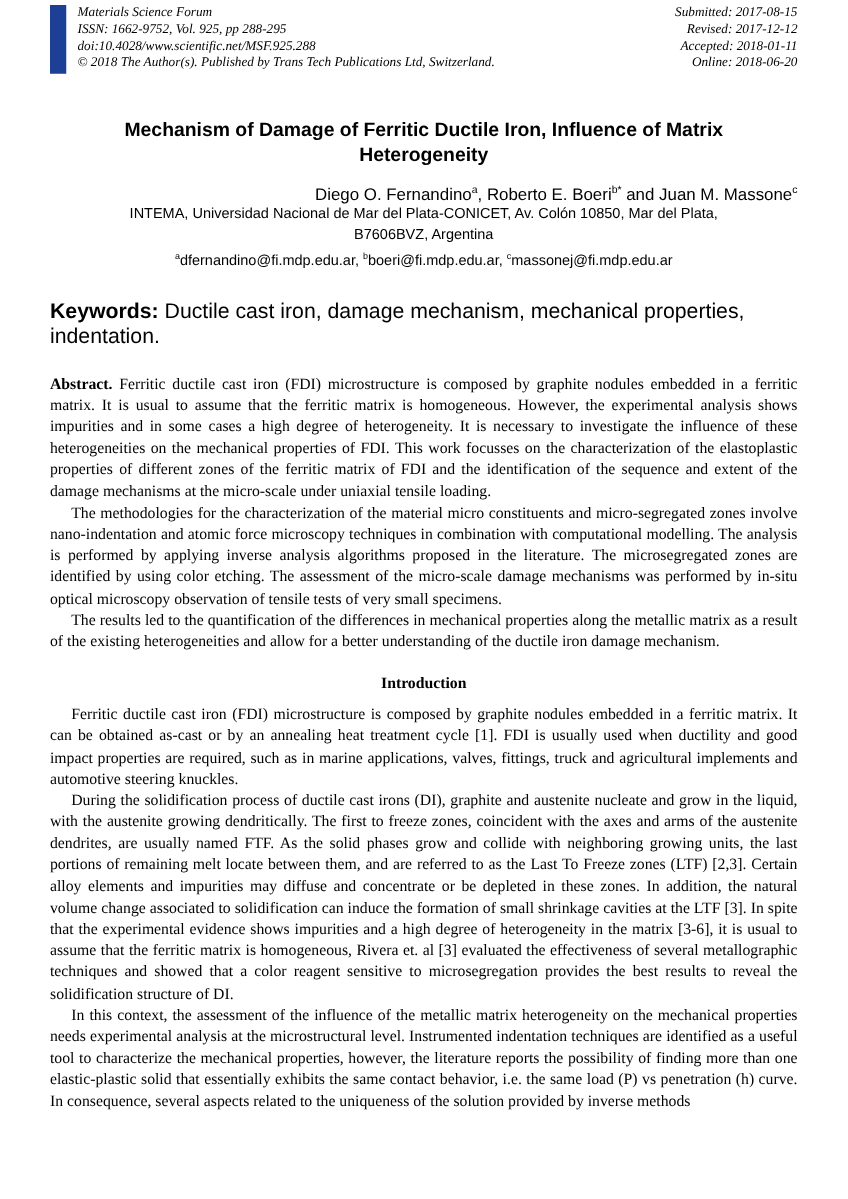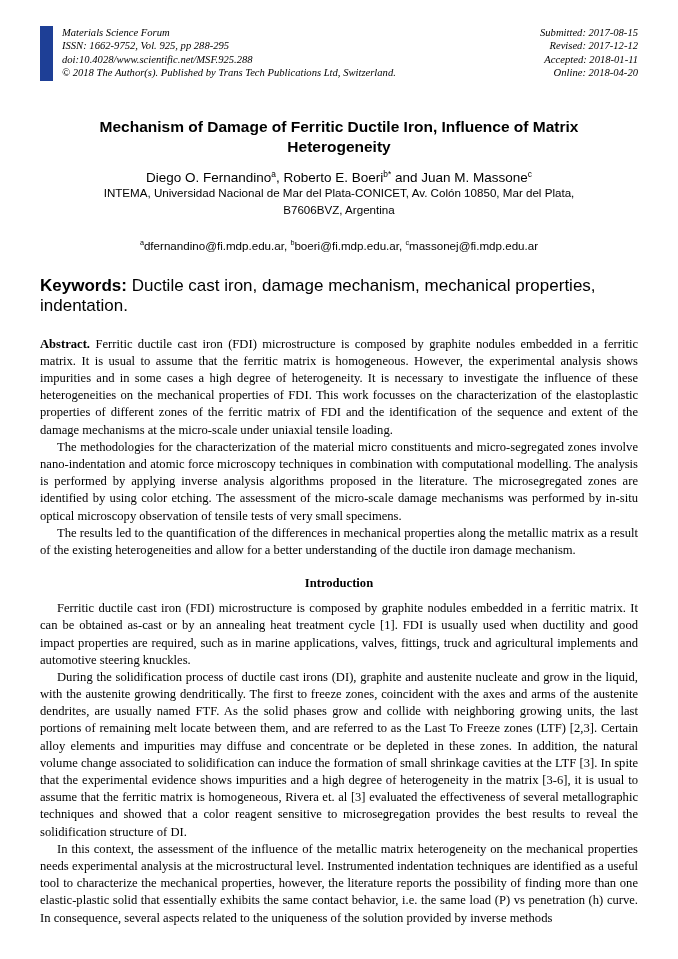--- a/index.html
+++ b/index.html
@@ -1,48 +1,48 @@
 <!DOCTYPE html>
 <html><head>
 <meta charset="utf-8">
 <style>
   html, body { margin:0; padding:0; background:#ffffff; }
   .page {
     position:relative;
     width:678px; height:959px;
     box-sizing:border-box;
-    padding:26px 40px 0 40px;
+    padding:4px 40px 0 40px;
     background:#ffffff;
     color:#000;
     font-family:"Liberation Serif", serif;
     overflow:hidden;
   }
   
   .hdr { display:flex; align-items:flex-start; font-style:italic; font-size:10.6px; line-height:1.26; }
   .accent { width:13px; height:55px; background:#1e3f96; margin-right:9px; flex:0 0 auto; }
   .jinfo { flex:1 1 auto; }
   .dates { text-align:right; white-space:nowrap; }
   
   .title {
     font-family:"Liberation Sans", sans-serif;
     font-weight:bold; font-size:15.5px; line-height:1.3;
     text-align:center; margin:36px 48px 0 48px;
   }
   .authors {
     font-family:"Liberation Sans", sans-serif;
-    font-size:13.5px; text-align:center; margin-top:13px;
+    font-size:13.5px; text-align:right; margin-top:13px;
   }
   sup { font-size:0.62em; line-height:0; }
   .affil {
     font-family:"Liberation Sans", sans-serif;
     font-size:11.6px; text-align:center; line-height:1.4;
   }
   .emails {
     font-family:"Liberation Sans", sans-serif;
-    font-size:11.6px; text-align:center; margin-top:21px;
+    font-size:11.6px; text-align:center; margin-top:6px;
   }
   .keywords {
     font-family:"Liberation Sans", sans-serif;
     font-size:17px; margin-top:24px;
   }
   .keywords .kw-label { font-weight:bold; }
   
   .bodytext p {
     font-size:12.6px; line-height:1.365; text-align:justify; margin:0;
   }
@@ -66,21 +66,21 @@
     <div class="jinfo">
       <div>Materials Science Forum</div>
       <div>ISSN: 1662-9752, Vol. 925, pp 288-295</div>
       <div>doi:10.4028/www.scientific.net/MSF.925.288</div>
       <div>© 2018 The Author(s). Published by Trans Tech Publications Ltd, Switzerland.</div>
     </div>
     <div class="dates">
       <div>Submitted: 2017-08-15</div>
       <div>Revised: 2017-12-12</div>
       <div>Accepted: 2018-01-11</div>
-      <div>Online: 2018-04-20</div>
+      <div>Online: 2018-06-20</div>
     </div>
   </header>
 
   <h1 class="title">Mechanism of Damage of Ferritic Ductile Iron, Influence of Matrix Heterogeneity</h1>
 
   <div class="authors">
     <span>Diego O. Fernandino</span><sup>a</sup><span>, </span><span>Roberto E. Boeri</span><sup>b*</sup><span> and </span><span>Juan M. Massone</span><sup>c</sup>
   </div>
 
   <div class="affil">

